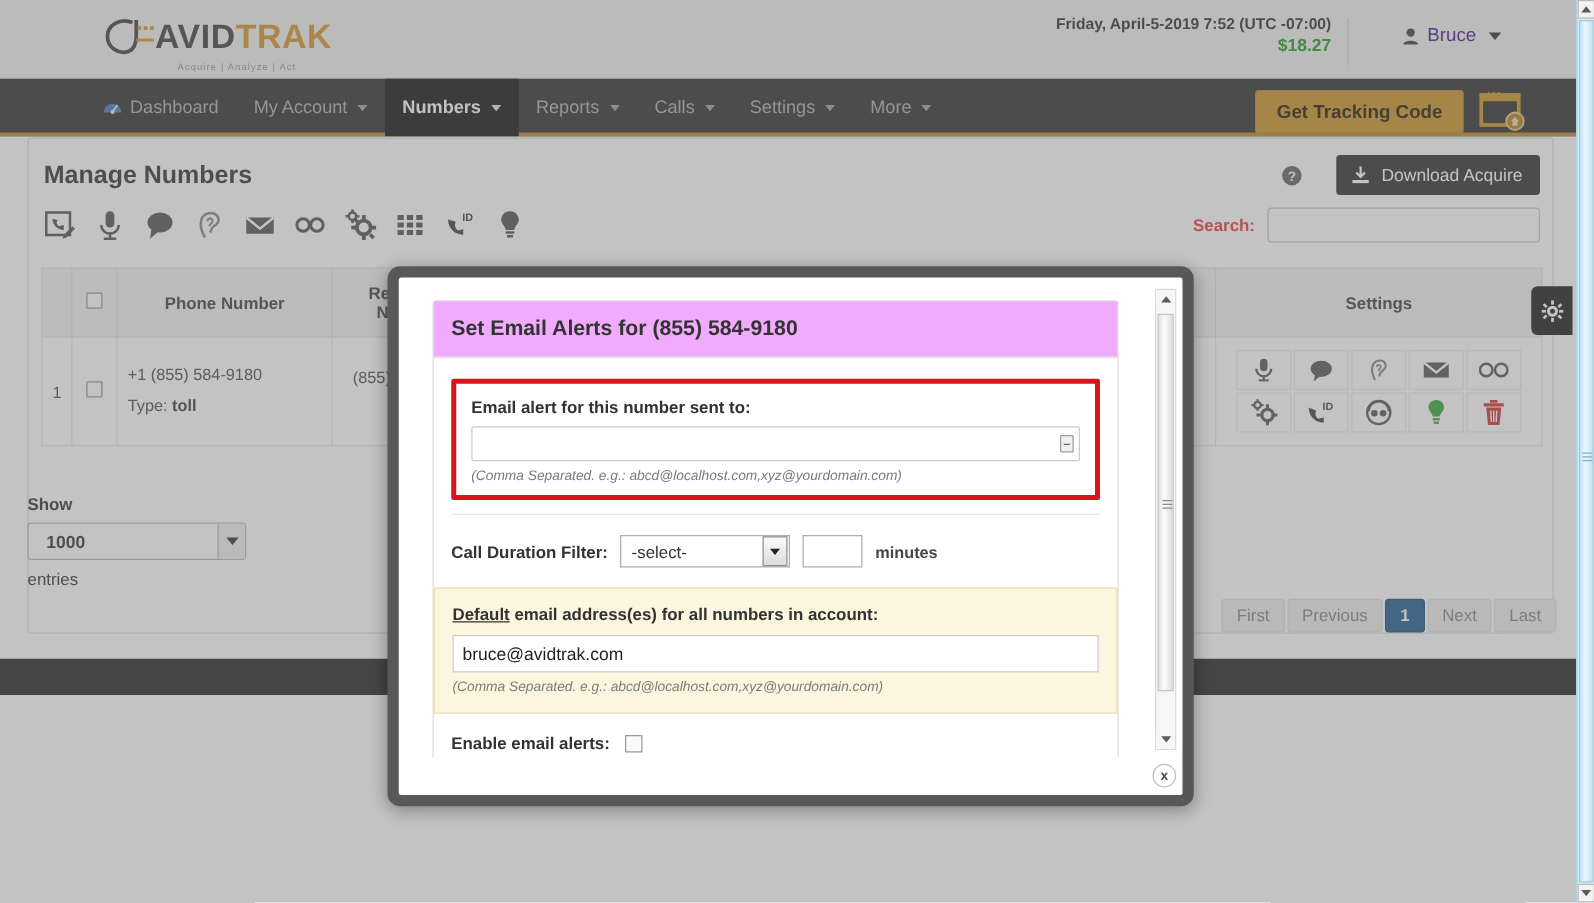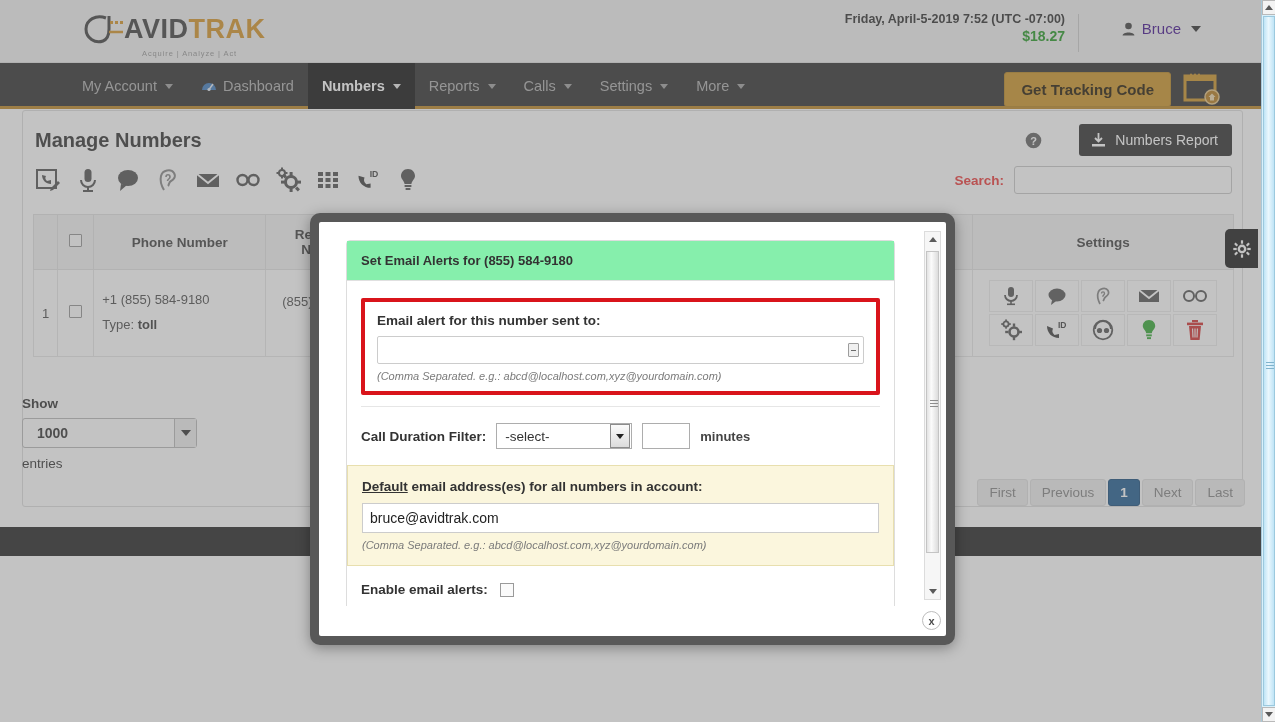--- a/index.html
+++ b/index.html
@@ -237,22 +237,22 @@
   .modal-inner {
     position: relative; width: 100%; height: 100%;
     background: #ffffff; border-radius: 2px; overflow: hidden;
   }
   .modal-body { position: absolute; left: 0; top: 0; right: 34px; bottom: 30px; overflow: hidden; }
   .panel {
     position: absolute; left: 27px; top: 18px; width: 549px;
     border: 1px solid #dddddd; border-radius: 4px; background: #fff;
   }
   .panel-head {
-    background: #86efac; border-bottom: 1px solid #e0e0e0;
-    padding: 12px 14px; font-size: 13px; font-weight: bold; color: #333;
+    background: #f0abfc; border-bottom: 1px solid #e0e0e0;
+    padding: 12px 14px; font-size: 17px; font-weight: bold; color: #333;
   }
   .panel-body { padding: 14px 14px 0 14px; }
 
   .redbox {
     border: 4px solid #d9141b; border-radius: 2px; padding: 11px 12px 9px 12px;
     margin: 3px 0 0 0;
   }
   .fld-label { font-size: 13.5px; font-weight: bold; color: #333; }
   .txt-input {
     width: 100%; height: 28px; margin-top: 8px;
@@ -371,31 +371,31 @@
       </svg>
       <span>Bruce</span>
       <span class="caret-dn"></span>
     </div>
   </div>
 
   <div class="navbar">
     <div class="nav-items">
 
       <div class="nav-item">
-        <span>My Account</span>
-        <span class="nav-caret"></span>
-      </div>
-
-      <div class="nav-item">
         <svg class="dash-icon" viewBox="0 0 16 16">
           <path d="M1 12 A7 7 0 0 1 15 12 Z" fill="#4a84c4"></path>
           <circle cx="8" cy="11.5" r="1.6" fill="#e8eef6"></circle>
           <path d="M8 11.5 L12 6" stroke="#e8eef6" stroke-width="1.4"></path>
         </svg>
         <span>Dashboard</span>
+      </div>
+
+      <div class="nav-item">
+        <span>My Account</span>
+        <span class="nav-caret"></span>
       </div>
 
       <div class="nav-item active">
         <span>Numbers</span>
         <span class="nav-caret"></span>
       </div>
 
       <div class="nav-item">
         <span>Reports</span>
         <span class="nav-caret"></span>
@@ -506,21 +506,21 @@
     <svg class="help-icon" viewBox="0 0 17 17">
       <circle cx="8.5" cy="8.5" r="7.8" fill="#6b6b6b"></circle>
       <text x="8.5" y="12.6" font-size="11" font-weight="bold" fill="#ffffff" text-anchor="middle" font-family="Liberation Sans, sans-serif">?</text>
     </svg>
 
     <div class="dl-btn">
       <svg width="15" height="15" viewBox="0 0 15 15">
         <path d="M7.5 0 L7.5 7 M4 5 L7.5 8.5 L11 5" stroke="#ffffff" stroke-width="1.8" fill="none"></path>
         <rect x="1" y="11" width="13" height="2.5" fill="#ffffff"></rect>
       </svg>
-      <span>Numbers Report</span>
+      <span>Download Acquire</span>
     </div>
 
     <div class="search-row">
       <span class="search-label">Search:</span>
       <input class="search-input" type="text" value="" style="">
     </div>
 
     <table class="tbl">
       <thead>
         <tr>

